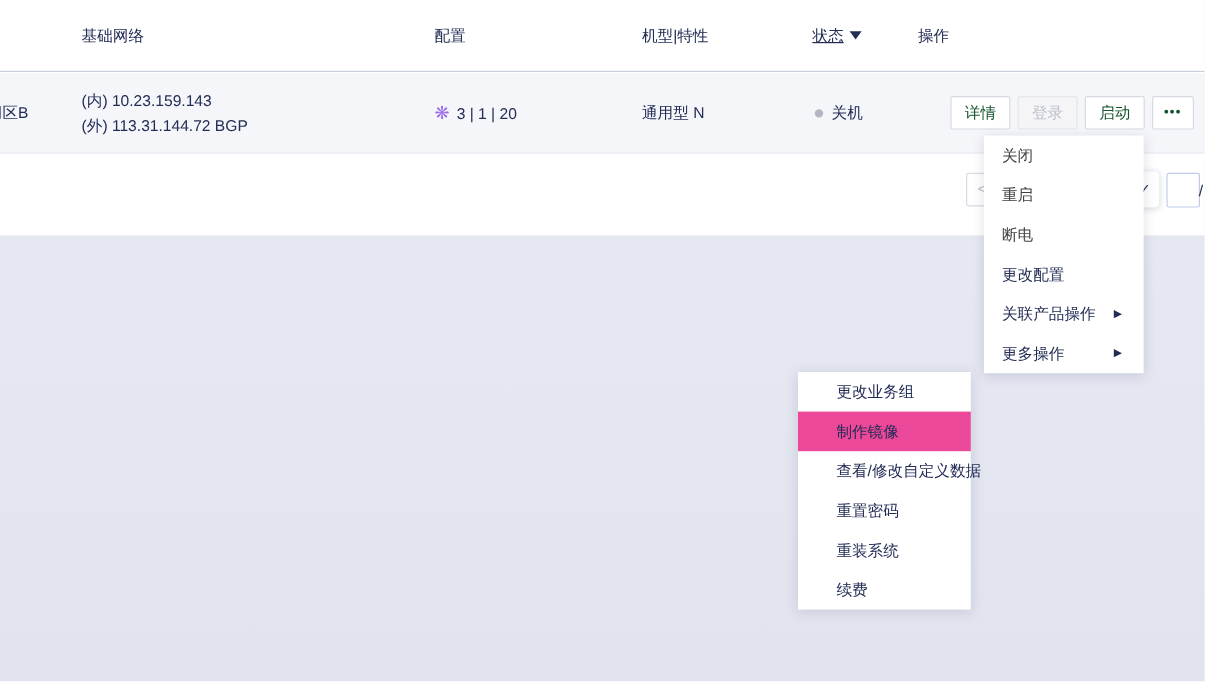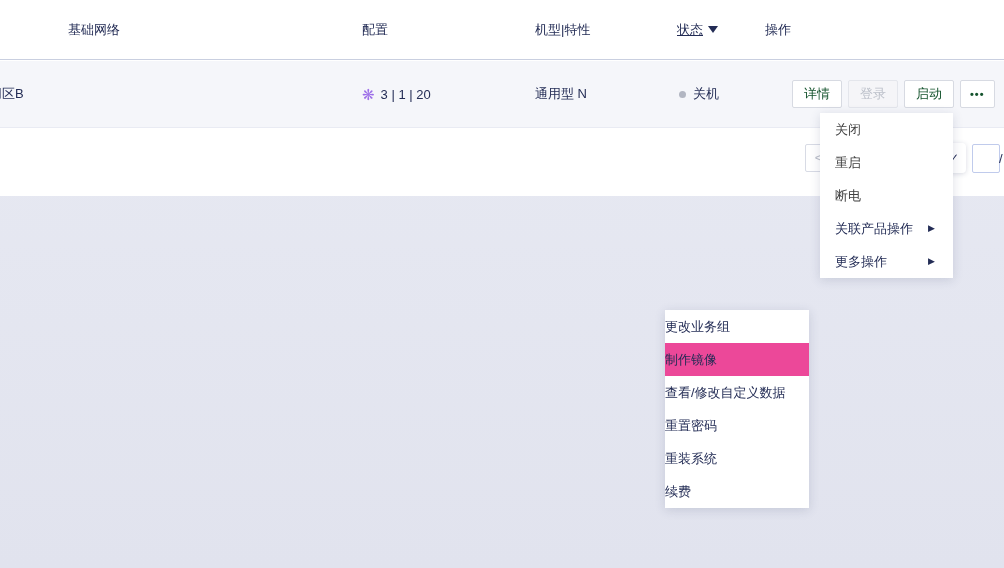--- a/index.html
+++ b/index.html
@@ -43,21 +43,21 @@
   .check-glyph { font-size:12px; color:#232c55; }
   .page-input { position:absolute; left:972px; top:15px; width:28px; height:29px; border:1px solid #c0cbec;
     border-radius:2px; background:#fff; font-size:13px; text-align:center; color:#232c55; z-index:1; }
   .page-sep { position:absolute; left:999px; top:15px; line-height:29px; font-size:13px; z-index:1; }
   
   .menu { position:absolute; left:820px; top:113px; width:133px; background:#fff;
     box-shadow:0 2px 10px rgba(50,60,100,0.16); z-index:5; }
   .menu .menu-item { position:relative; height:33px; line-height:33px; padding-left:15px; font-size:13px; cursor:pointer; white-space:nowrap; }
   .submenu { position:absolute; left:665px; top:310px; width:144px; background:#fff;
     box-shadow:0 2px 10px rgba(50,60,100,0.16); z-index:4; }
-  .submenu .menu-item { position:relative; height:33px; line-height:33px; padding-left:0; font-size:13px; cursor:pointer; white-space:nowrap; }
+  .submenu .menu-item { position:relative; height:33px; line-height:33px; padding-left:32px; font-size:13px; cursor:pointer; white-space:nowrap; }
   .menu-item.disabled { color:#404040; cursor:default; }
   .menu-item.highlighted { background:#ec4899; }
   .sub-arrow { position:absolute; right:18px; top:0; line-height:33px; font-size:9px; color:#232c55; }
 </style>
 </head>
 <body>
 
 <div class="screen">
 
   <div class="table-panel">
@@ -65,20 +65,24 @@
     <div class="thead">
       <div class="th th-network">基础网络</div>
       <div class="th th-config">配置</div>
       <div class="th th-type">机型|特性</div>
       <div class="th th-status"><span>状态</span><span class="filter-tri"></span></div>
       <div class="th th-actions">操作</div>
     </div>
 
     <div class="trow">
       <div class="zone-cell">可用区B</div>
+      <div class="net-cell">
+        <div>(内) 10.23.159.143</div>
+        <div>(外) 113.31.144.72 BGP</div>
+      </div>
       <div class="config-cell">
         <span class="flower-icon">❋</span>
         <span>3 | 1 | 20</span>
       </div>
       <div class="type-cell">通用型 N</div>
       <div class="status-cell">
         <span class="status-dot"></span>
         <span>关机</span>
       </div>
       <div class="actions-cell">
@@ -96,20 +100,21 @@
       </div>
       <input class="page-input" value="" style="">
       <div class="page-sep">/</div>
     </div>
   </div>
 
   <div class="menu" id="more-menu">
       <div class="menu-item disabled"><span>关闭</span></div>
       <div class="menu-item disabled"><span>重启</span></div>
       <div class="menu-item disabled"><span>断电</span></div>
+      <div class="menu-item"><span>更改配置</span></div>
       <div class="menu-item"><span>关联产品操作</span><span class="sub-arrow">▶</span></div>
       <div class="menu-item"><span>更多操作</span><span class="sub-arrow">▶</span></div>
     </div>
 
   <div class="submenu" id="sub-menu">
       <div class="menu-item"><span>更改业务组</span></div>
       <div class="menu-item highlighted"><span>制作镜像</span></div>
       <div class="menu-item"><span>查看/修改自定义数据</span></div>
       <div class="menu-item"><span>重置密码</span></div>
       <div class="menu-item"><span>重装系统</span></div>

